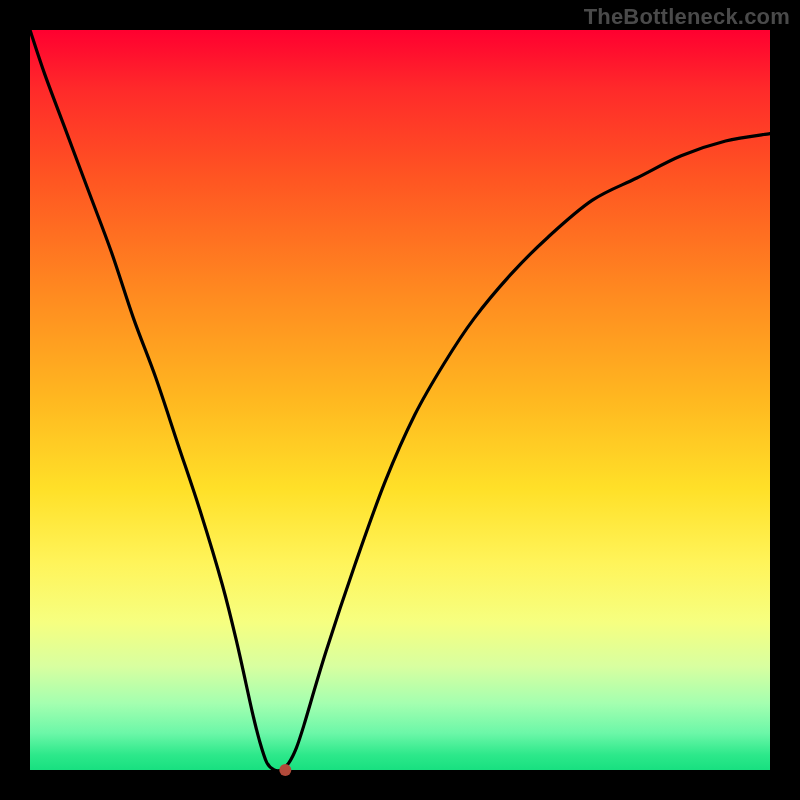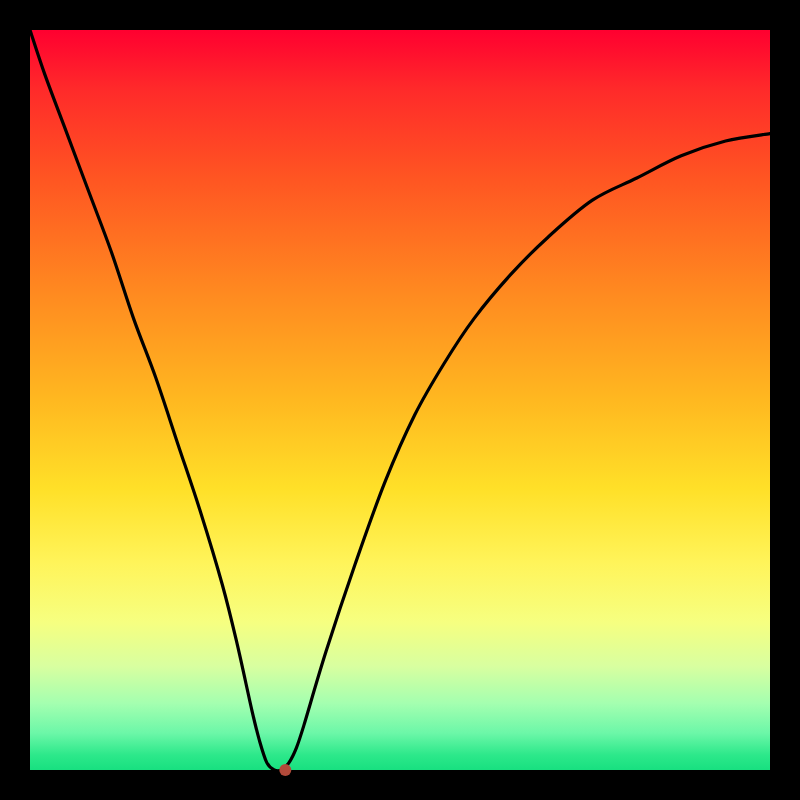--- a/index.html
+++ b/index.html
@@ -67,20 +67,21 @@
   }
   .marker {
     fill: #b24a3a;
     stroke: none;
   }
 </style>
 </head>
 <body>
 
 <div class="frame">
+  <div class="watermark">TheBottleneck.com</div>
 
   <div class="plot">
     <svg viewBox="0 0 740 740">
       <path class="curve" d="M 0.00 0.00 C 2.47 7.40, 8.63 27.13, 14.80 44.40 C 20.97 61.67, 29.60 83.87, 37.00 103.60 C 44.40 123.33, 51.80 143.07, 59.20 162.80 C 66.60 182.53, 74.00 201.03, 81.40 222.00 C 88.80 242.97, 96.20 267.63, 103.60 288.60 C 111.00 309.57, 118.40 326.83, 125.80 347.80 C 133.20 368.77, 140.60 392.20, 148.00 414.40 C 155.40 436.60, 162.80 457.57, 170.20 481.00 C 177.60 504.43, 186.23 532.80, 192.40 555.00 C 198.57 577.20, 202.27 593.23, 207.20 614.20 C 212.13 635.17, 218.30 664.77, 222.00 680.80 C 225.70 696.83, 226.93 701.77, 229.40 710.40 C 231.87 719.03, 234.33 727.67, 236.80 732.60 C 239.27 737.53, 241.73 738.77, 244.20 740.00 C 246.67 741.23, 249.13 741.23, 251.60 740.00 C 254.07 738.77, 256.53 736.30, 259.00 732.60 C 261.47 728.90, 263.93 723.97, 266.40 717.80 C 268.87 711.63, 268.87 711.63, 273.80 695.60 C 278.73 679.57, 287.37 648.73, 296.00 621.60 C 304.63 594.47, 315.73 561.17, 325.60 532.80 C 335.47 504.43, 345.33 476.07, 355.20 451.40 C 365.07 426.73, 374.93 404.53, 384.80 384.80 C 394.67 365.07, 404.53 349.03, 414.40 333.00 C 424.27 316.97, 432.90 303.40, 444.00 288.60 C 455.10 273.80, 468.67 257.77, 481.00 244.20 C 493.33 230.63, 504.43 219.53, 518.00 207.20 C 531.57 194.87, 547.60 180.07, 562.40 170.20 C 577.20 160.33, 592.00 155.40, 606.80 148.00 C 621.60 140.60, 636.40 131.97, 651.20 125.80 C 666.00 119.63, 680.80 114.70, 695.60 111.00 C 710.40 107.30, 732.60 104.83, 740.00 103.60"></path>
       <circle class="marker" cx="255.30" cy="740.00" r="6"></circle>
     </svg>
   </div>
 </div>
 
 </body></html>

